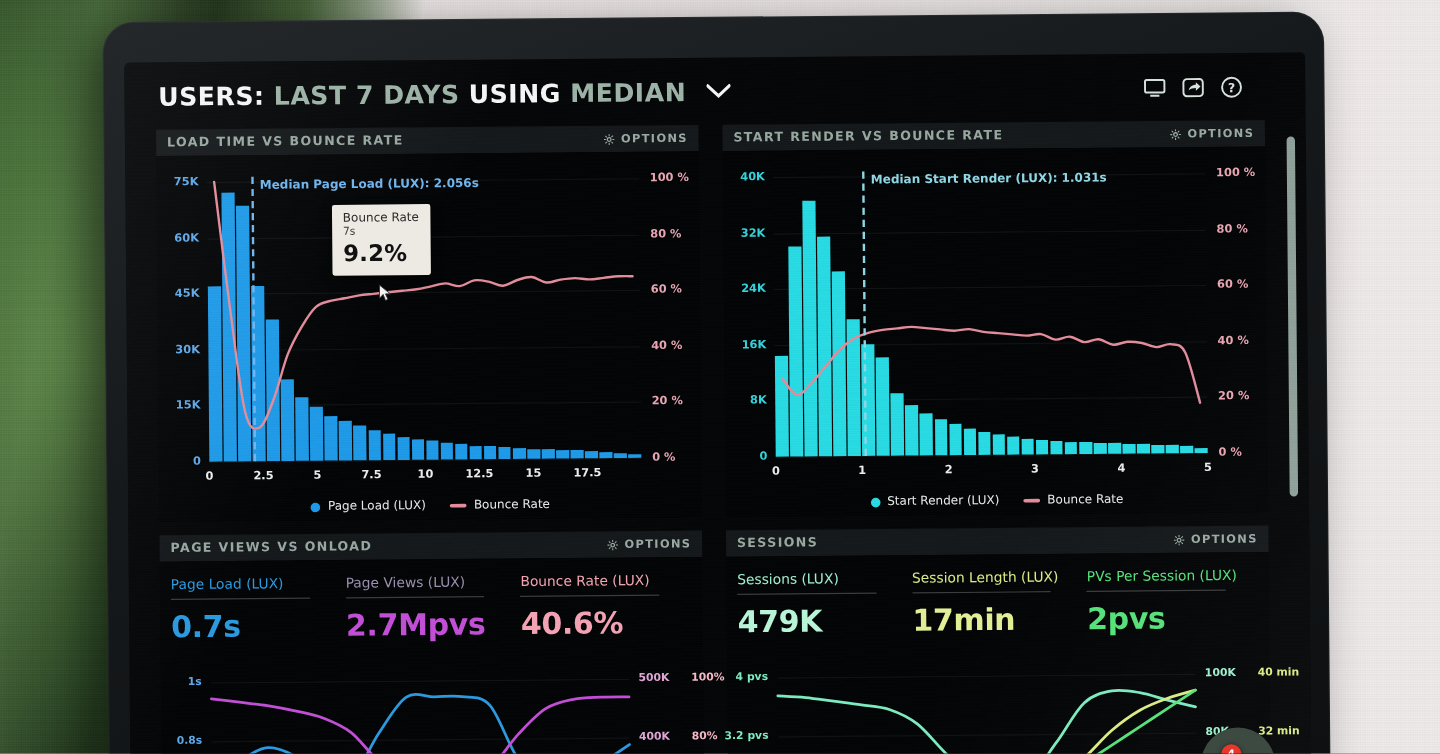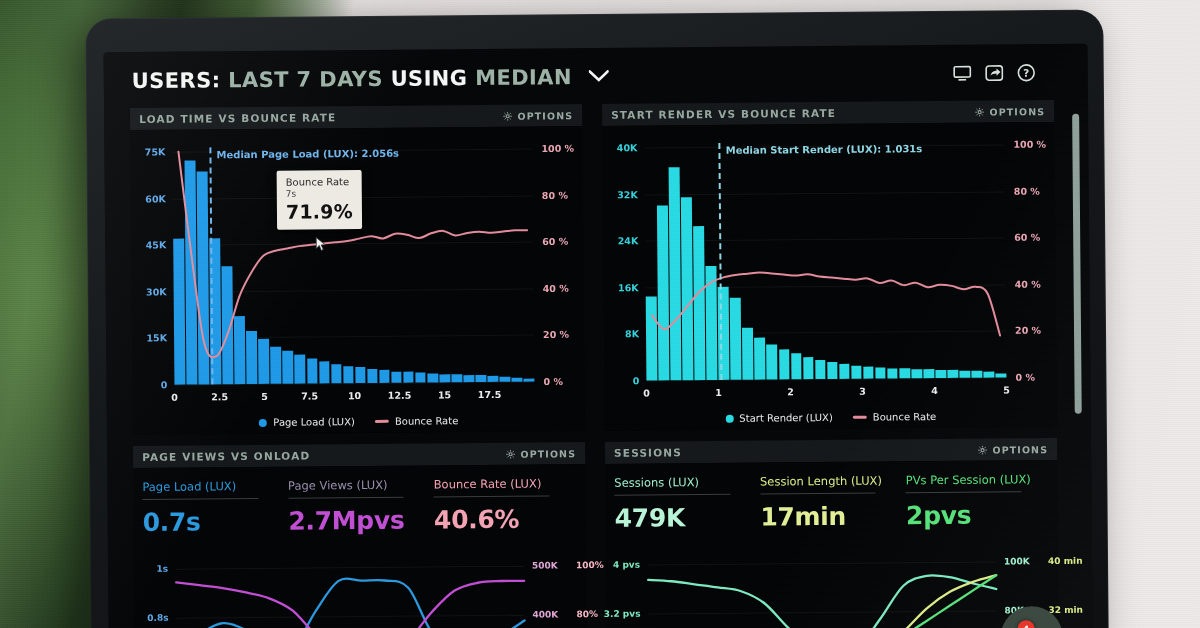--- a/index.html
+++ b/index.html
@@ -294,21 +294,21 @@
                   <div class="bar" style="height: 3.41733px; background: rgb(30, 154, 232);"></div>
                 </div>
                 <svg class="linesvg">
                   <path d="M6.00,0.00 C8.00,17.09 14.00,70.68 18.00,102.52 C22.00,134.36 26.00,173.97 30.00,191.06 C34.00,208.15 38.00,206.59 42.00,205.04 C46.00,203.49 50.00,191.84 54.00,181.74 C58.00,171.64 62.00,154.56 66.00,144.46 C70.00,134.36 74.00,127.76 78.00,121.16 C82.00,114.56 86.00,108.38 90.00,104.85 C94.00,101.32 98.00,101.12 102.00,99.96 C106.00,98.79 110.00,98.60 114.00,97.86 C118.00,97.12 122.00,96.11 126.00,95.53 C130.00,94.95 134.00,94.75 138.00,94.37 C142.00,93.98 146.00,93.59 150.00,93.20 C154.00,92.81 158.00,92.42 162.00,92.03 C166.00,91.65 170.00,91.45 174.00,90.87 C178.00,90.29 182.00,89.32 186.00,88.54 C190.00,87.76 194.00,86.21 198.00,86.21 C202.00,86.21 206.00,88.93 210.00,88.54 C214.00,88.15 218.00,84.46 222.00,83.88 C226.00,83.30 230.00,84.27 234.00,85.04 C238.00,85.82 242.00,88.73 246.00,88.54 C250.00,88.35 254.00,85.05 258.00,83.88 C262.00,82.71 266.00,81.16 270.00,81.55 C274.00,81.94 278.00,85.82 282.00,86.21 C286.00,86.60 290.00,84.46 294.00,83.88 C298.00,83.30 302.00,82.72 306.00,82.72 C310.00,82.72 314.00,83.88 318.00,83.88 C322.00,83.88 326.00,83.10 330.00,82.72 C334.00,82.33 338.00,81.74 342.00,81.55 C346.00,81.36 352.00,81.55 354.00,81.55" fill="none" stroke="#e38c9c" stroke-width="2" stroke-linecap="round"></path>
                 </svg>
                 <div class="medline" style="left: 37.008px; border-color: rgb(111, 182, 239);"></div>
                 <div class="medlabel" style="left: 44.008px; top: -2px; color: rgb(111, 182, 239);">Median Page Load (LUX): 2.056s</div>
                 <div class="tooltip" style="left: 104px; top: 20px;">
                   <div class="tt-title">Bounce Rate</div>
                   <div class="tt-sub">7s</div>
-                  <div class="tt-val">71.9%</div>
+                  <div class="tt-val">9.2%</div>
                 </div>
                 <div class="cursor-arrow" style="left: 142px; top: 86px;"><svg viewBox="0 0 11 15">
                     <path d="M1 1 L1 12 L4 9 L6 14 L8 13 L6 8.5 L10 8.5 Z" fill="#f4f4f4" stroke="#333" stroke-width=".8"></path>
                   </svg></div>
               </div>
             <div class="legend">
               <span class="leg">
                 <span class="dot" style="background:#1e9ae8"></span>
                 <span>Page Load (LUX)</span>
               </span>

